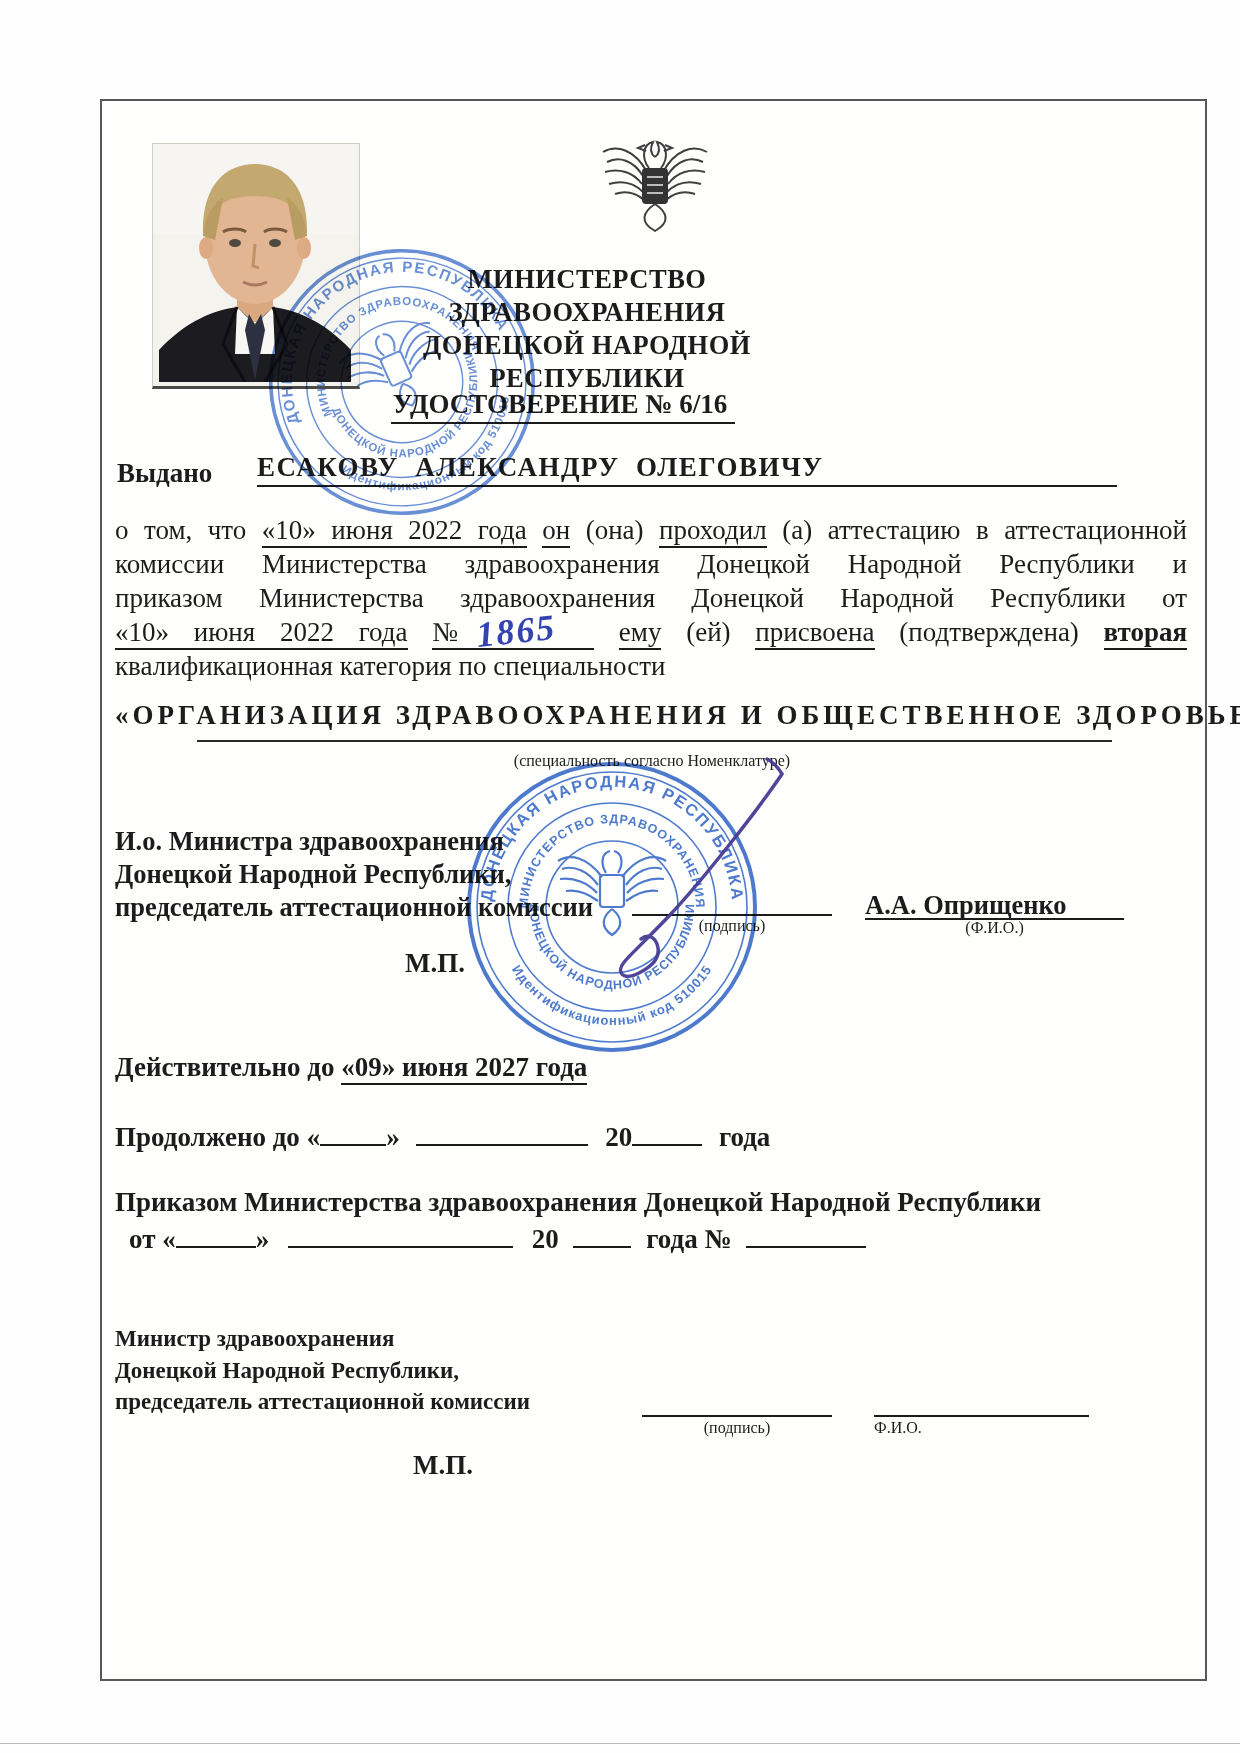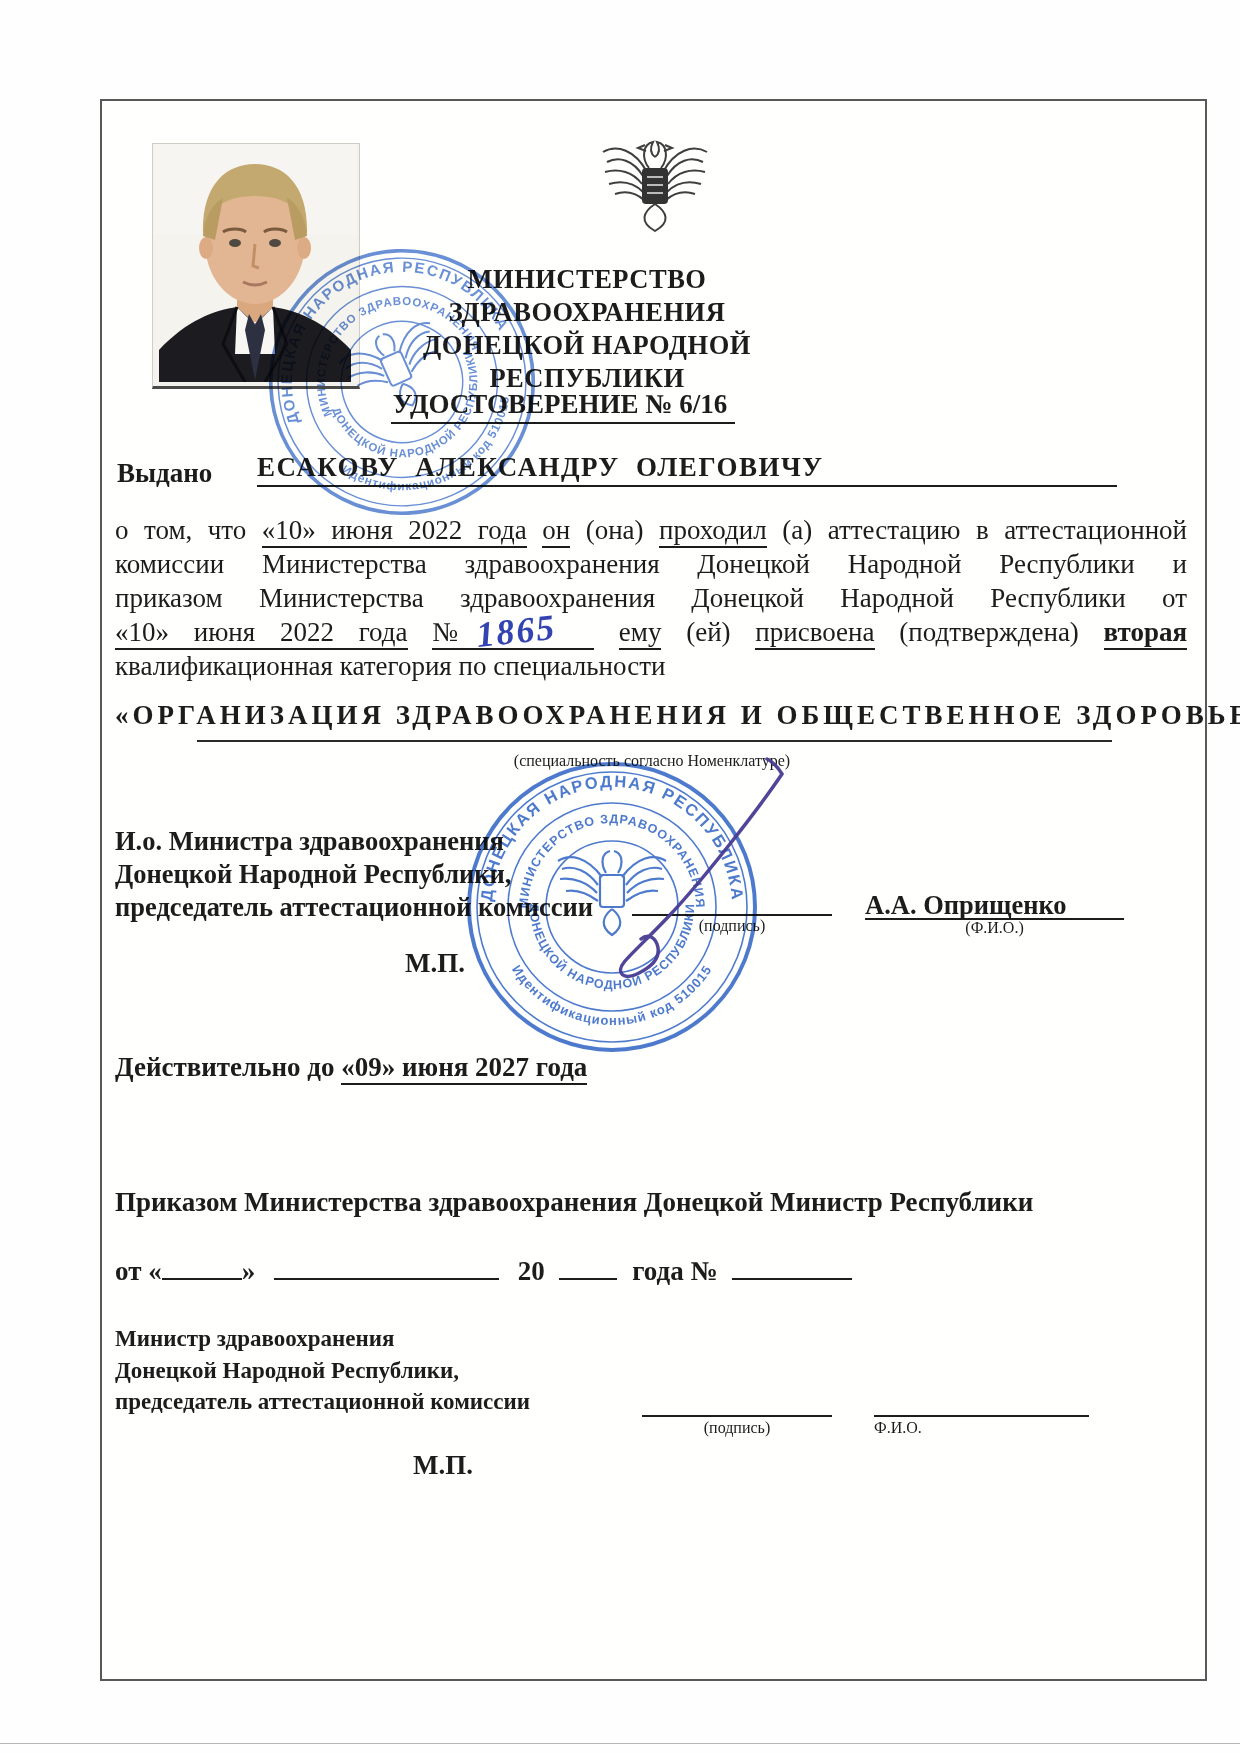--- a/index.html
+++ b/index.html
@@ -55,21 +55,21 @@
   
   .stampA{left:144px;top:125px;width:312px;height:312px;transform:rotate(-24deg);opacity:.72;mix-blend-mode:multiply;z-index:3;}
   .stampB{left:340px;top:636px;width:340px;height:340px;opacity:.85;mix-blend-mode:multiply;z-index:3;}
   .stamp-ring{fill:#2f63c6;font-family:"Liberation Sans",sans-serif;font-weight:bold;}
   .signature-svg{left:505px;top:650px;width:200px;height:250px;z-index:4;}
 
   
   .valid{left:13px;top:951px;font-size:27px;font-weight:bold;z-index:2;}
   .extended{left:13px;top:1021px;font-size:27px;font-weight:bold;z-index:2;}
   .order1{left:13px;top:1086px;font-size:27px;font-weight:bold;z-index:2;}
-  .order2{left:13px;top:1123px;font-size:27px;font-weight:bold;z-index:2;margin-top:32px;}
+  .order2{left:27px;top:1123px;font-size:27px;font-weight:bold;z-index:2;}
   .blank{display:inline-block;border-bottom:2.5px solid #1c1c1c;height:22px;vertical-align:baseline;}
 
   
   .sig2{left:13px;top:1222px;font-size:23px;font-weight:bold;line-height:31.5px;z-index:2;}
   .sigline2{left:540px;top:1287px;width:190px;height:27px;border-bottom:2.5px solid #1c1c1c;z-index:2;}
   .cap-sign2{left:540px;top:1318px;width:190px;text-align:center;font-size:16px;z-index:2;}
   .fioline2{left:772px;top:1287px;width:215px;height:27px;border-bottom:2.5px solid #1c1c1c;z-index:2;}
   .cap-fio2{left:772px;top:1318px;width:215px;font-size:16px;z-index:2;}
   .mp2{left:311px;top:1349px;font-size:27px;font-weight:bold;z-index:2;}
 </style>
@@ -228,22 +228,29 @@
 
   <svg class="abs signature-svg" viewBox="0 0 200 250">
     <path d="M160 8 C168 12 172 18 175 23 C150 60 95 130 62 165 C45 183 22 205 18 210 C8 222 16 230 32 222 C48 214 54 204 50 193 C47 185 40 183 34 188" fill="none" stroke="#473b92" stroke-width="3.5" stroke-linecap="round" opacity="0.95"></path>
   </svg>
 
   <div class="abs valid">
     <span>Действительно до</span>
     <span class="u">«09» июня 2027 года</span>
   </div>
 
-
-  <div class="abs order1">Приказом Министерства здравоохранения Донецкой Министр Республики</div>
+  <div class="abs extended">
+    <span>Продолжено до</span>
+    <span>«</span><span class="blank" style="width:66px"></span><span>»</span>
+    <span class="blank" style="width:172px;margin-left:10px"></span>
+    <span style="margin-left:10px">20</span><span class="blank" style="width:70px"></span>
+    <span style="margin-left:10px">года</span>
+  </div>
+
+  <div class="abs order1">Приказом Министерства здравоохранения Донецкой Народной Республики</div>
   <div class="abs order2">
     <span>от</span>
     <span>«</span><span class="blank" style="width:80px"></span><span>»</span>
     <span class="blank" style="width:225px;margin-left:12px"></span>
     <span style="margin-left:12px">20</span>
     <span class="blank" style="width:58px;margin-left:8px"></span>
     <span style="margin-left:8px">года</span>
     <span>№</span>
     <span class="blank" style="width:120px;margin-left:8px"></span>
   </div>

